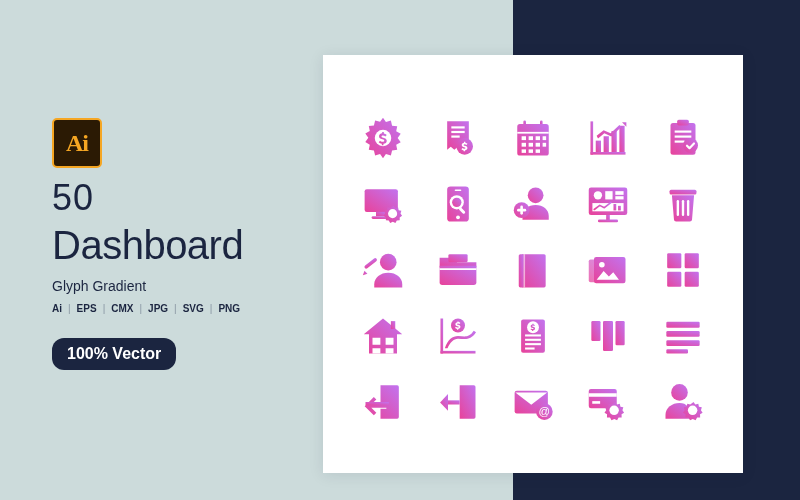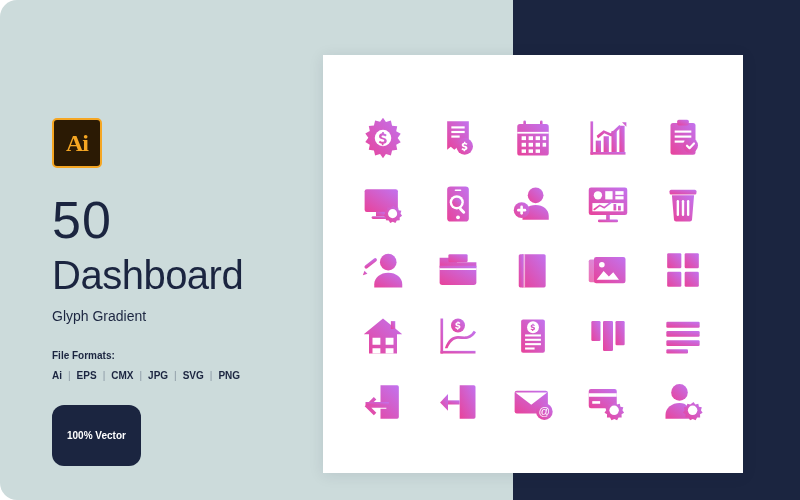--- a/index.html
+++ b/index.html
@@ -5,21 +5,20 @@
   * { box-sizing: border-box; margin: 0; padding: 0; }
   html, body {
     width: 800px; height: 500px;
     font-family: "Liberation Sans", sans-serif;
     overflow: hidden;
   }
   .stage {
     position: relative;
     width: 800px; height: 500px;
     background: #ccdbdb;
-    border-radius: 17px;
   }
   .dark-panel {
     position: absolute;
     left: 513px; top: 0;
     width: 287px; height: 500px;
     background: #1b2540;
   }
   .left-col {
     position: absolute;
     left: 52px; top: 118px;
@@ -35,22 +34,22 @@
     justify-content: center;
   }
   .ai-badge span {
     color: #f5a623;
     font-size: 24px;
     font-weight: bold;
     font-family: "Liberation Serif", serif;
     letter-spacing: -1px;
   }
   .count {
-    margin-top: 26px;
-    font-size: 52px;
+    margin-top: 12px;
+    font-size: 36px;
     font-weight: 300;
     color: #1b2540;
     line-height: 1;
     letter-spacing: 1px;
   }
   .title {
     margin-top: 8px;
     font-size: 40px;
     font-weight: normal;
     color: #1b2540;
@@ -77,24 +76,24 @@
     display: flex;
     align-items: center;
     gap: 6px;
   }
   .formats-list .sep { font-weight: normal; color: #8a97a3; }
   .vector-pill {
     margin-top: 24px;
     display: inline-block;
     background: #1b2540;
     color: #ffffff;
-    font-size: 10px;
+    font-size: 16px;
     font-weight: bold;
     border-radius: 12px;
-    padding: 25px 15px;
+    padding: 7px 15px;
   }
   .icon-card {
     position: absolute;
     left: 323px; top: 55px;
     width: 420px; height: 418px;
     background: #ffffff;
     box-shadow: 0 2px 14px rgba(20,30,60,0.10);
   }
   .icon-grid {
     position: absolute;
@@ -121,21 +120,20 @@
   <div class="left-col">
 
     <div class="ai-badge">
       <span>Ai</span>
     </div>
 
     <div class="count">50</div>
     <div class="title">Dashboard</div>
     <div class="subtitle">Glyph Gradient</div>
 
-    <div class="formats-label">File Formats:</div>
     <div class="formats-list">
       <span>Ai</span>
       <span class="sep">|</span>
       <span>EPS</span>
       <span class="sep">|</span>
       <span>CMX</span>
       <span class="sep">|</span>
       <span>JPG</span>
       <span class="sep">|</span>
       <span>SVG</span>

